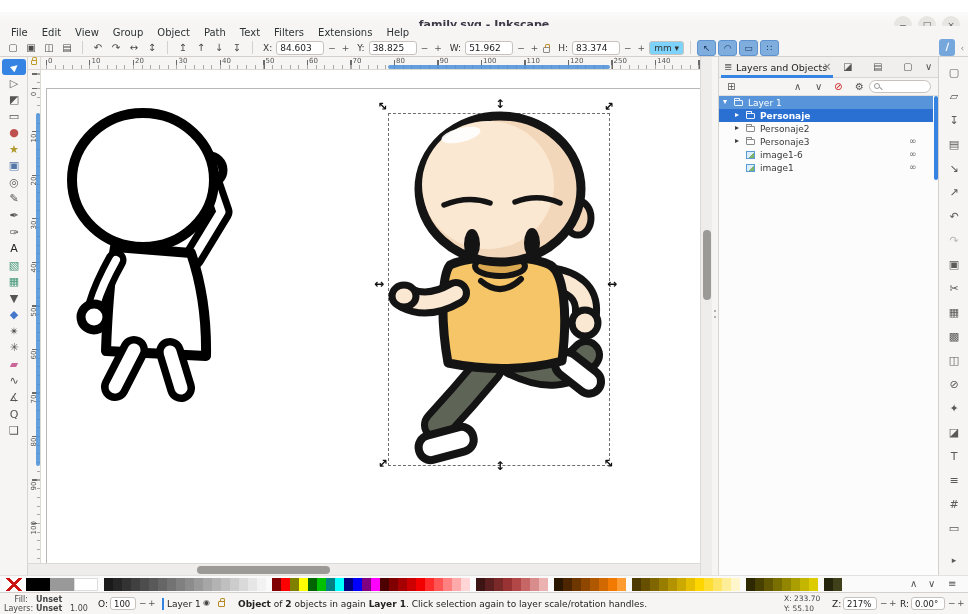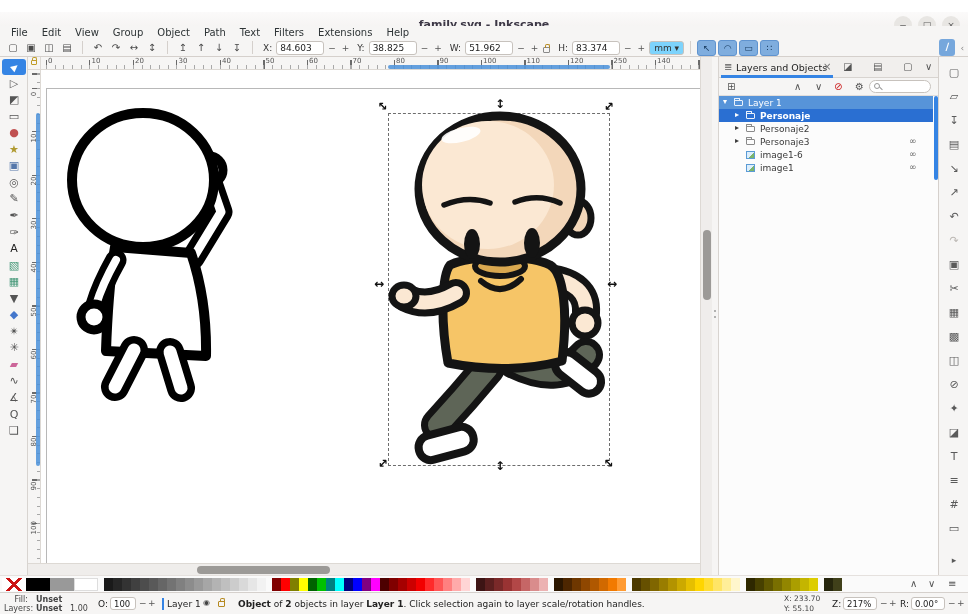--- a/index.html
+++ b/index.html
@@ -556,21 +556,21 @@
     <span class="ss tiny bold" style="left:36px;top:11px">Unset</span>
     <span class="ss tiny" style="left:70px;top:11px">1.00</span>
     <span class="ss" style="left:98px;top:6px">O:</span>
     <span class="sfield" style="left:110px;top:4px;width:26px">100</span>
     <span class="ss" style="left:139px;top:5px;color:#555">−</span>
     <span class="ss" style="left:148px;top:5px;color:#555">+</span>
     <span class="layerbar" style="left:162px;top:5px"></span>
     <span class="ss" style="left:167px;top:6px">Layer 1</span>
     <span class="ss" style="left:203px;top:5px;font-size:8px;color:#444">◉</span>
     <span class="lockic" style="left:218px;top:8px"></span>
-    <span class="ss" id="status-msg" style="left:238px;top:6px"><span class="bold">Object</span><span> of </span><span class="bold">2</span><span> objects in layer </span><span class="bold">Layer 1</span><span>. Click selection again to layer scale/rotation handles.</span></span>
+    <span class="ss" id="status-msg" style="left:238px;top:6px"><span class="bold">Object</span><span> of </span><span class="bold">2</span><span> objects in again </span><span class="bold">Layer 1</span><span>. Click selection again to layer scale/rotation handles.</span></span>
     <span class="ss" style="left:784px;top:1px;font-size:7.5px;color:#444">
       <span>X:</span> <span>233.70</span></span>
     <span class="ss" style="left:784px;top:11px;font-size:7.5px;color:#444">
       <span>Y:</span> <span>55.10</span></span>
     <span class="ss" style="left:832px;top:6px">Z:</span>
     <span class="sfield" style="left:843px;top:4px;width:34px">217%</span>
     <span class="ss" style="left:880px;top:5px;color:#555">−</span>
     <span class="ss" style="left:889px;top:5px;color:#555">+</span>
     <span class="ss" style="left:900px;top:6px">R:</span>
     <span class="sfield" style="left:911px;top:4px;width:34px">0.00°</span>

